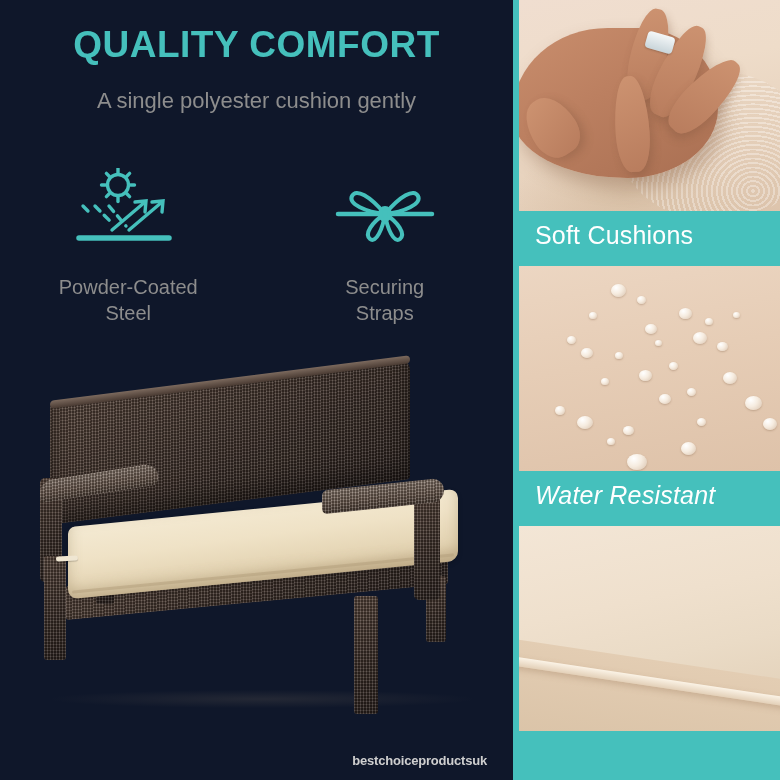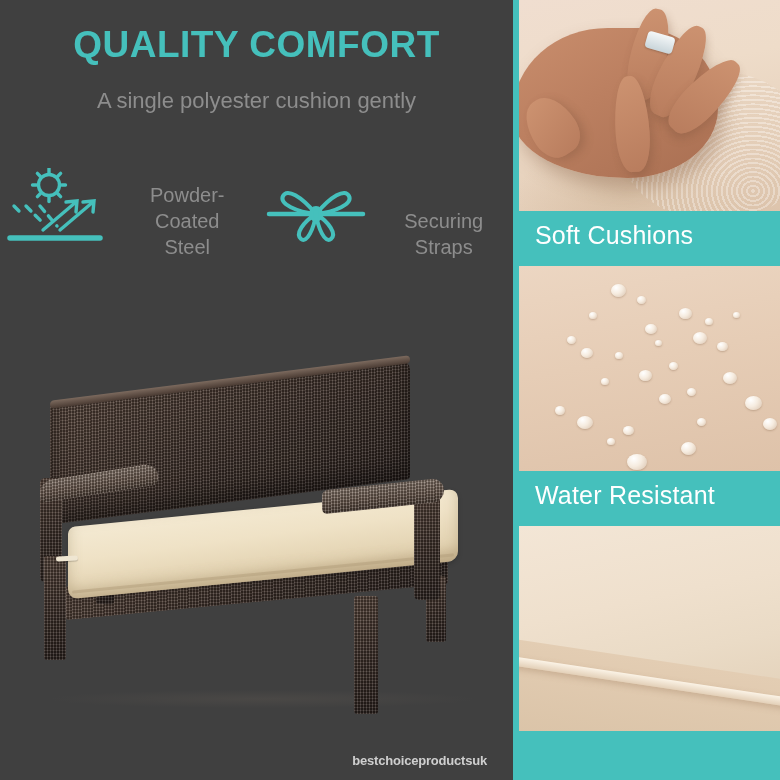--- a/index.html
+++ b/index.html
@@ -17,21 +17,21 @@
     overflow: hidden;
     background: #ffffff;
   }
 
   
   .left-col {
     position: absolute;
     left: 0; top: 0;
     width: 513px;
     height: 780px;
-    background: #404040;
+    background: #0f172a;
   }
 
   .headline {
     position: absolute;
     left: 0; top: 24px;
     width: 513px;
     text-align: center;
     font-size: 37px;
     font-weight: bold;
     letter-spacing: 0.5px;
@@ -55,22 +55,22 @@
   
   .features {
     position: absolute;
     left: 0; top: 168px;
     width: 513px;
     display: flex;
   }
   .feature {
     width: 50%;
     display: flex;
-    flex-direction: row;
-    align-items: flex-end;
+    flex-direction: column;
+    align-items: center;
   }
   .feature-icon {
     height: 92px;
     display: flex;
     align-items: center;
     justify-content: center;
   }
   .feature-label {
     margin-top: 14px;
     text-align: center;
@@ -233,21 +233,21 @@
     height: 780px;
     background: #45c0bc;
   }
   .panel {
     position: absolute;
     left: 0;
     width: 267px;
     height: 260px;
   }
   .panel-1 { top: 0; }
-  .panel-2 { top: 260px; }
+  .panel-2 { top: 260px; font-style: italic; }
   .panel-3 { top: 520px; }
 
   .panel-photo {
     position: absolute;
     left: 6px; top: 6px;
     width: 261px;
     height: 205px;
     overflow: hidden;
   }
   .panel-1 .panel-photo { top: 0; height: 211px; }

